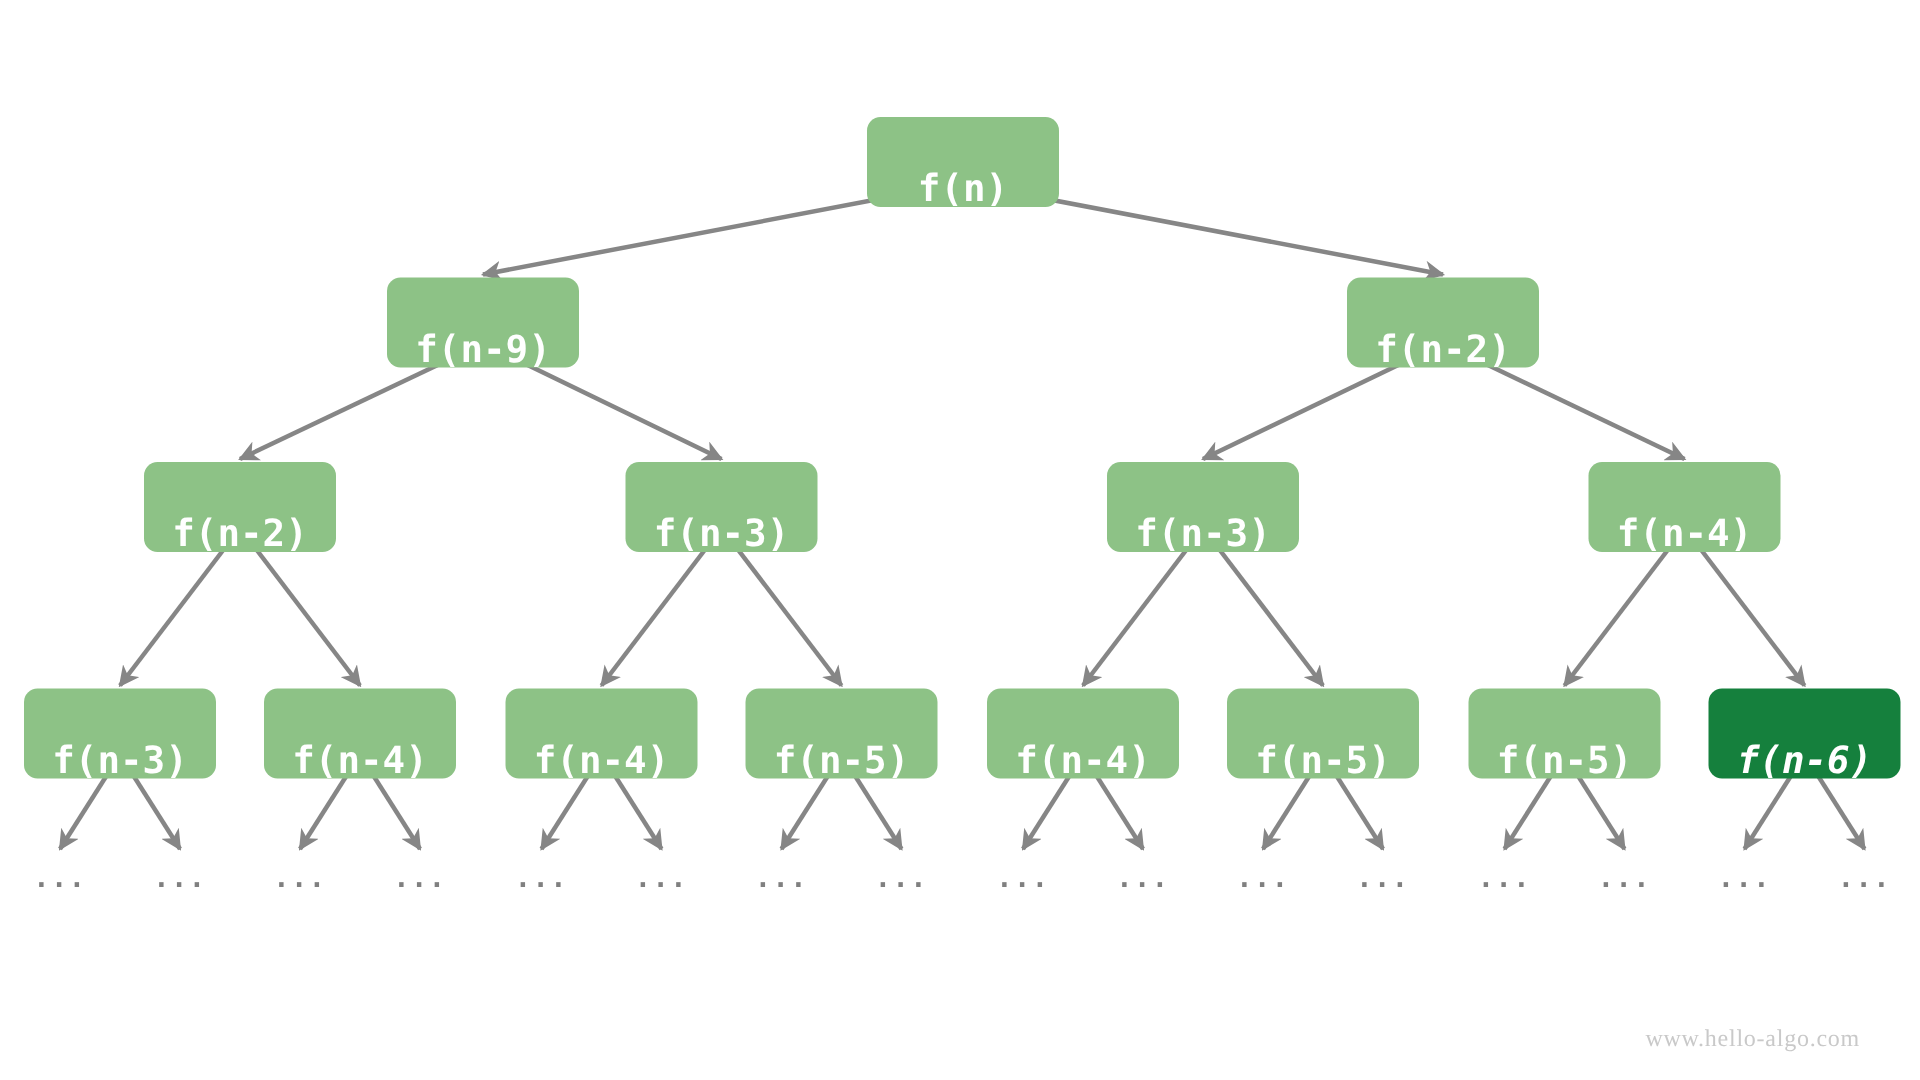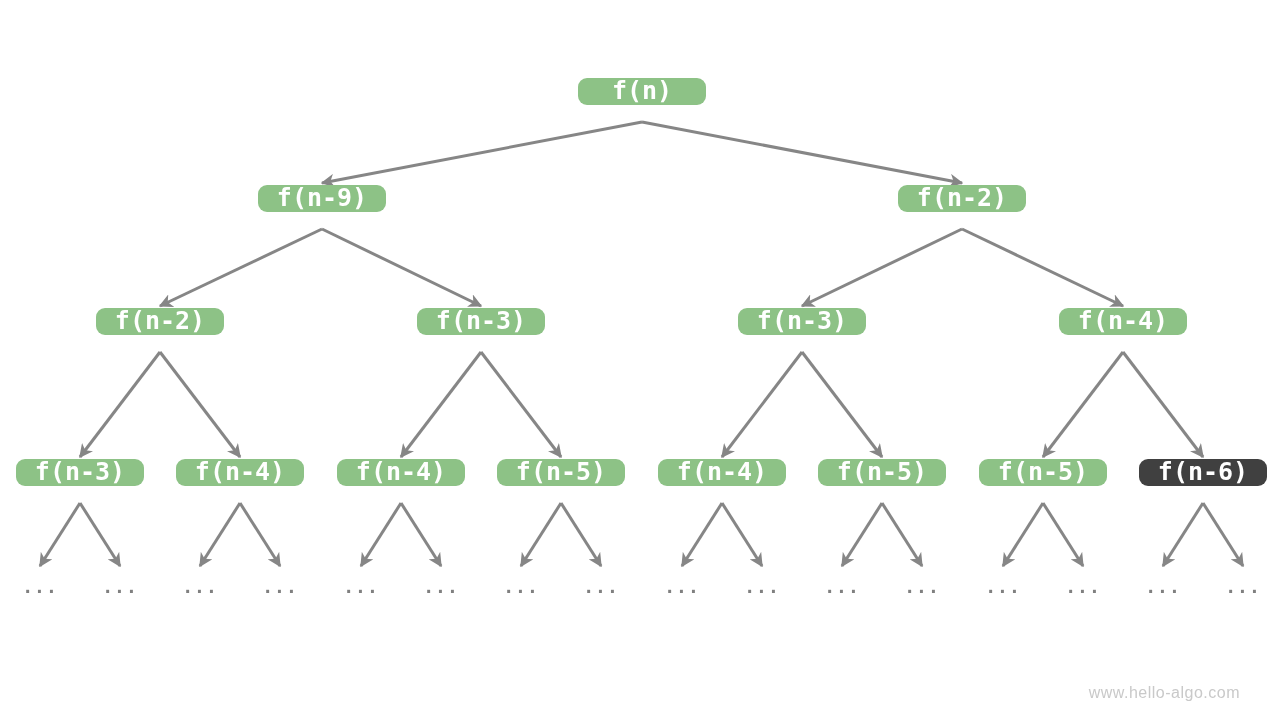--- a/index.html
+++ b/index.html
@@ -14,24 +14,24 @@
   }
   #edges {
     position: absolute;
     left: 0; top: 0;
     width: 1280px; height: 720px;
     pointer-events: none;
   }
   .node {
     position: absolute;
     width: 128px;
-    height: 27px;
+    height: 60px;
     border-radius: 9px;
     display: flex;
-    align-items: flex-start;
+    align-items: flex-end;
     justify-content: center;
   }
   .node span {
     color: #ffffff;
     font-size: 25px;
     font-weight: bold;
     letter-spacing: 0px;
     line-height: 1;
     font-family: "DejaVu Sans Mono", monospace;
   }
@@ -43,21 +43,21 @@
     letter-spacing: 1px;
     line-height: 1;
     font-family: "DejaVu Sans Mono", monospace;
   }
   .watermark {
     position: absolute;
     right: 40px;
     bottom: 18px;
     font-size: 16px;
     letter-spacing: 0.5px;
-    font-family: Liberation Sans, sans-serif;
+    font-family: Liberation Serif, serif;
   }
 </style>
 </head>
 <body>
 
 <div id="stage">
   <svg id="edges" viewBox="0 0 1280 720" xmlns="http://www.w3.org/2000/svg">
       <defs>
         <marker id="arrowhead" viewBox="0 0 10 10" refX="9" refY="5" markerWidth="4.6" markerHeight="4.6" orient="auto-start-reverse">
           <path d="M0 0 L10 5 L0 10 L2.8 5 Z" fill="#868686"></path>
@@ -146,18 +146,18 @@
       </div>
       <div class="node" style="left: 658px; top: 459px; background: rgb(141, 194, 134);">
         <span style="color: rgb(255, 255, 255);">f(n-4)</span>
       </div>
       <div class="node" style="left: 818px; top: 459px; background: rgb(141, 194, 134);">
         <span style="color: rgb(255, 255, 255);">f(n-5)</span>
       </div>
       <div class="node" style="left: 979px; top: 459px; background: rgb(141, 194, 134);">
         <span style="color: rgb(255, 255, 255);">f(n-5)</span>
       </div>
-      <div class="node" style="left: 1139px; top: 459px; background: #404040;">
+      <div class="node" style="left: 1139px; top: 459px; background: #15803d; font-style: italic;">
         <span style="color: rgb(255, 255, 255);">f(n-6)</span>
       </div>
     </div>
   <div class="watermark" style="color: rgb(201, 201, 201);">www.hello-algo.com</div>
 </div>
 
 </body></html>

